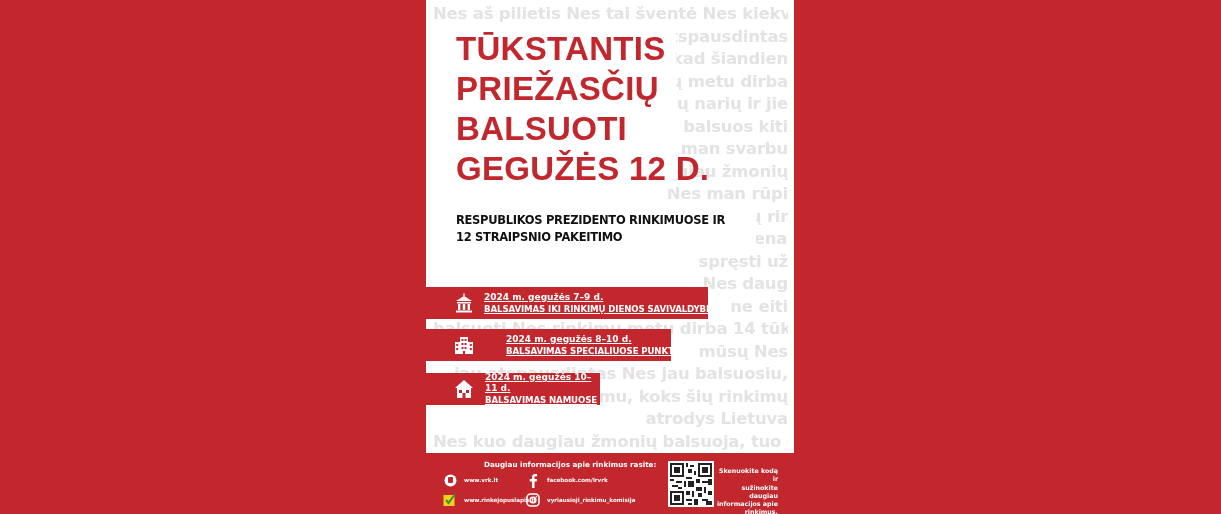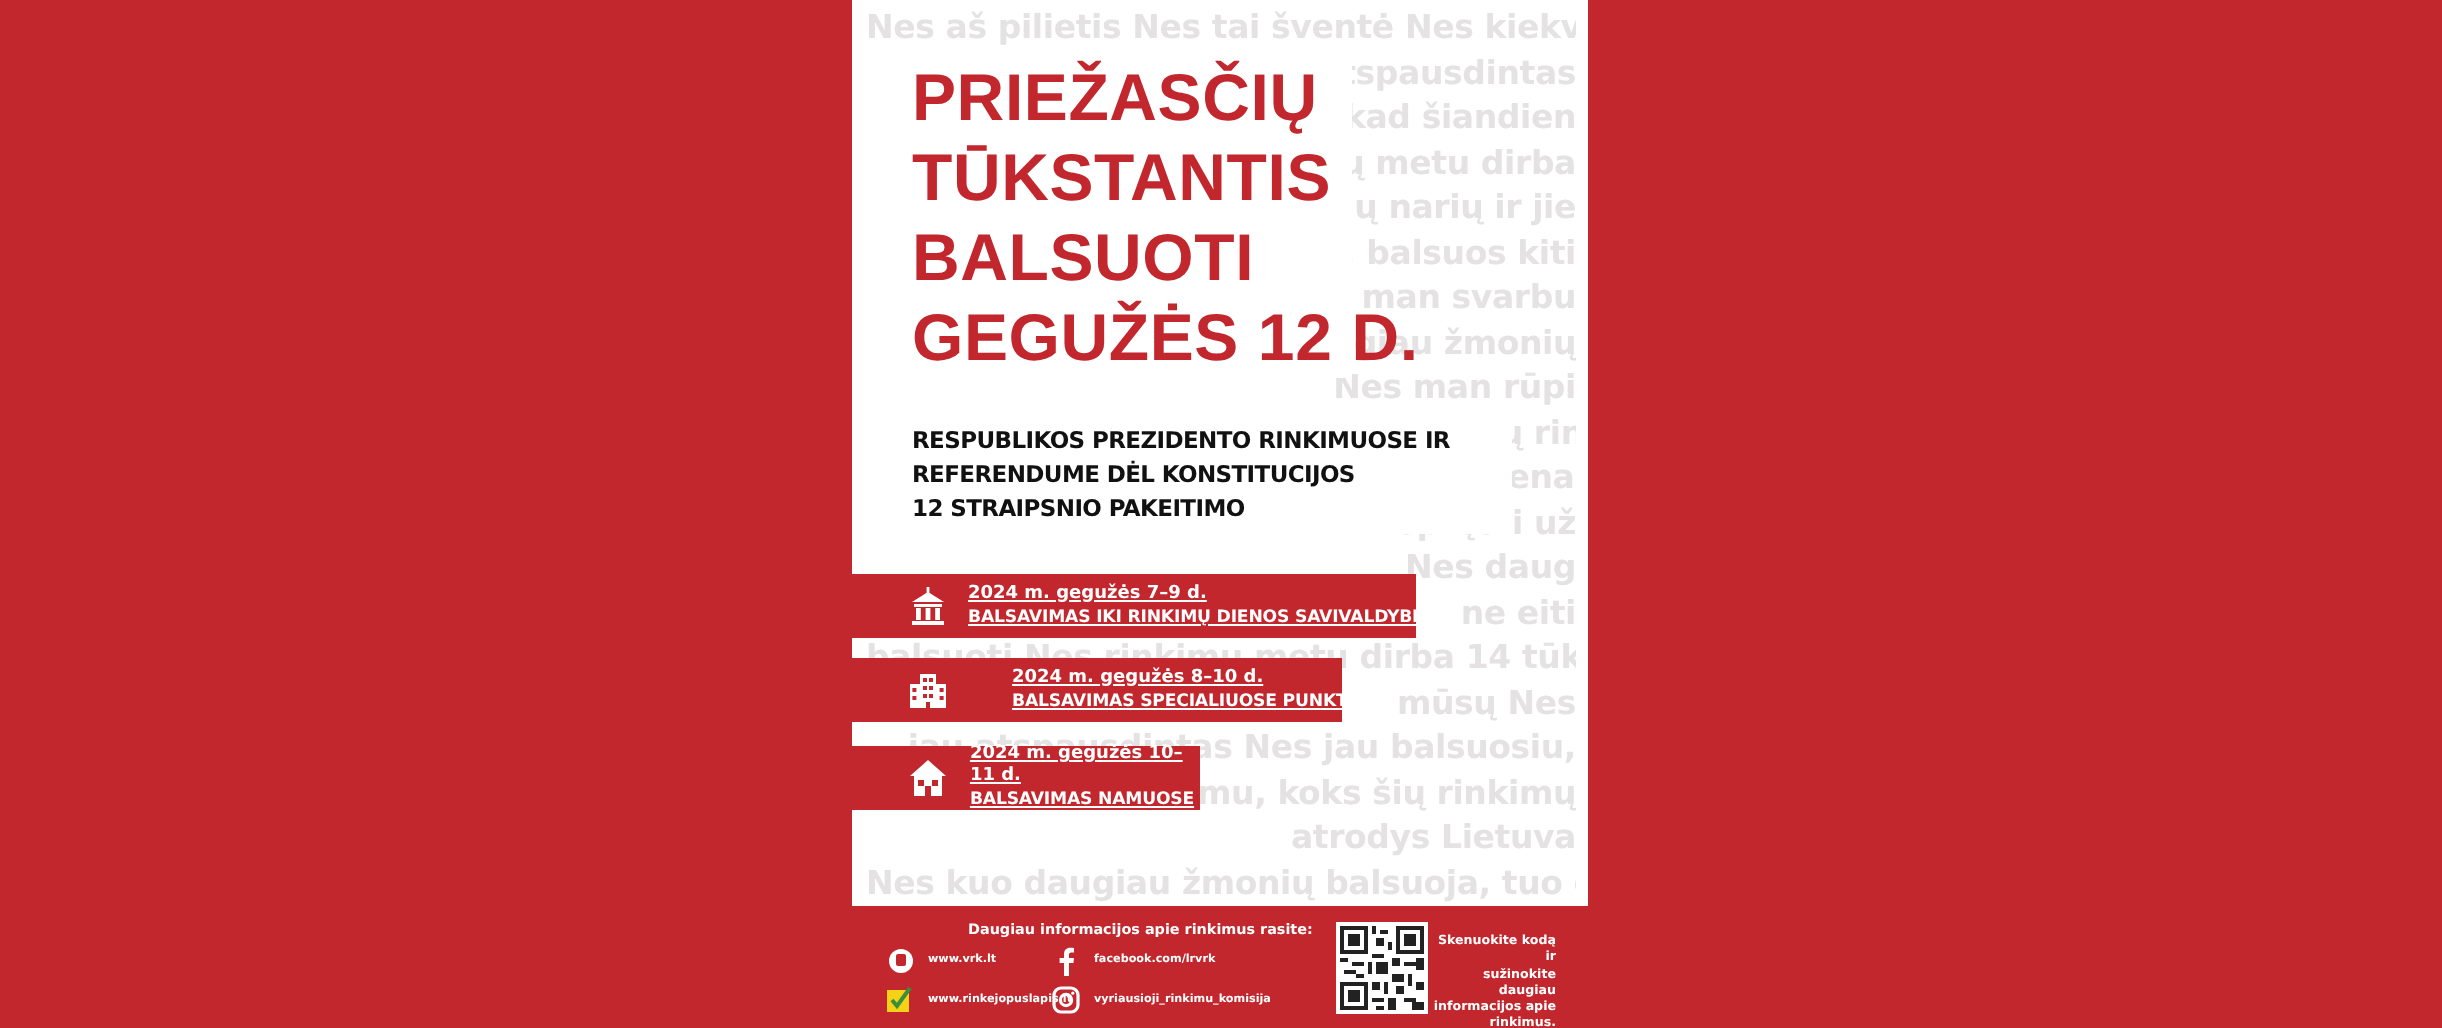--- a/index.html
+++ b/index.html
@@ -44,29 +44,28 @@
       <div class="bgline" style="text-align: right; text-align-last: right;">ne eiti</div>
       <div class="bgline">balsuoti Nes rinkimų metu dirba 14 tūkstančių</div>
       <div class="bgline" style="text-align: right; text-align-last: right;">mūsų Nes</div>
       <div class="bgline" style="text-align: right; text-align-last: right;">jau atspausdintas Nes jau balsuosiu,</div>
       <div class="bgline" style="text-align: right; text-align-last: right;">Nes įdomu, koks šių rinkimų</div>
       <div class="bgline" style="text-align-last: right;">atrodys Lietuva</div>
       <div class="bgline">Nes kuo daugiau žmonių balsuoja, tuo geriau</div>
     </div>
 
   <div class="headline">
+    <div>TŪKSTANTIS</div>
     <div>PRIEŽASČIŲ</div>
-    <div>TŪKSTANTIS</div>
     <div>BALSUOTI</div>
     <div>GEGUŽĖS 12 D.</div>
   </div>
 
   <div class="subtitle">
     <div>RESPUBLIKOS PREZIDENTO RINKIMUOSE IR</div>
-    <div>REFERENDUME DĖL KONSTITUCIJOS</div>
     <div>12 STRAIPSNIO PAKEITIMO</div>
   </div>
 </div>
 
 <div class="banner" style="top:287px;width:284px;">
   <span class="ico">
     <svg width="20" height="20" viewBox="0 0 20 20">
         <polygon points="10,3 2,8 18,8" fill="#fff"></polygon>
         <rect x="9.3" y="0.5" width="1.4" height="3" fill="#fff"></rect>
         <rect x="3" y="9" width="14" height="1.5" fill="#fff"></rect>

